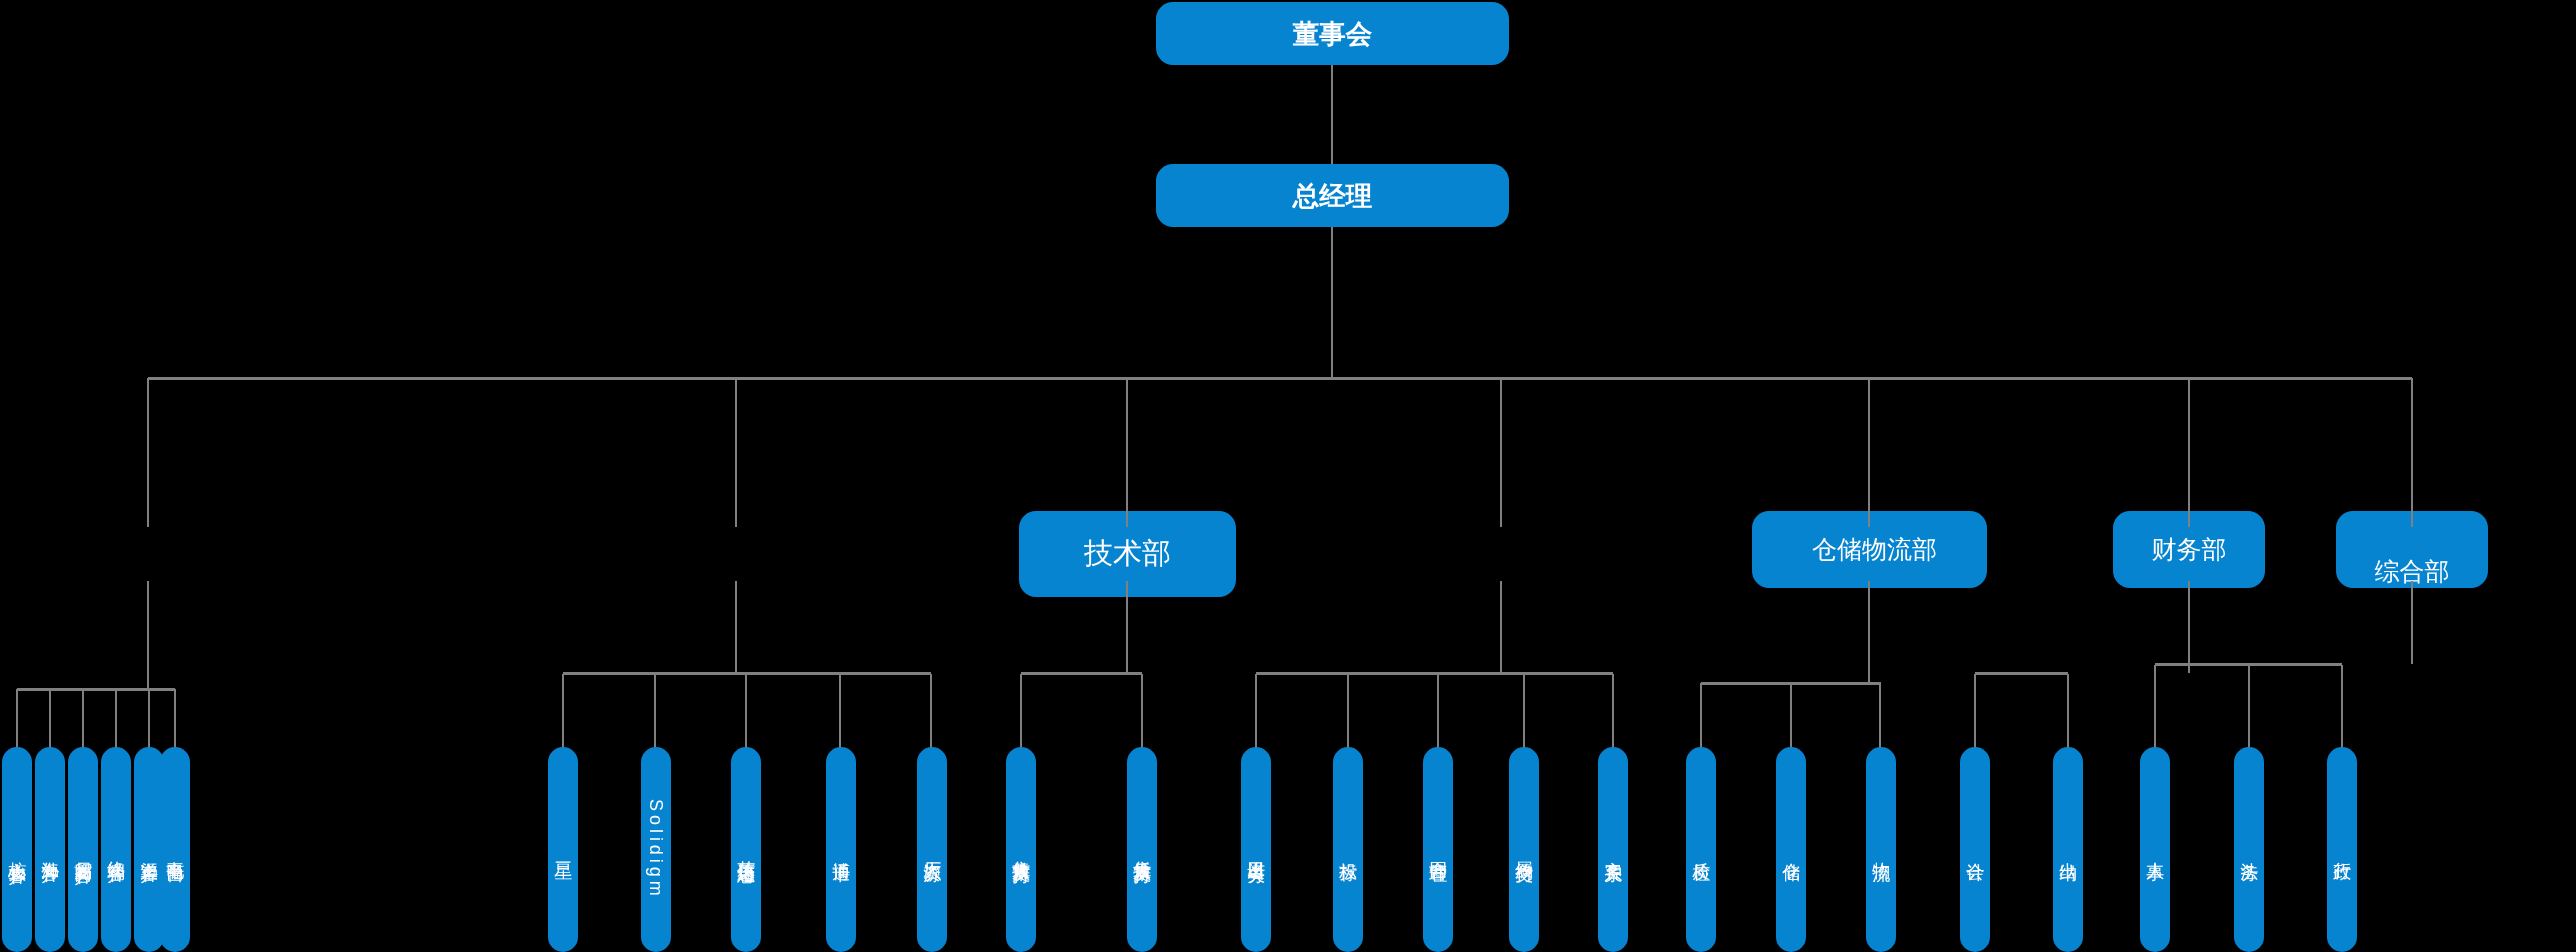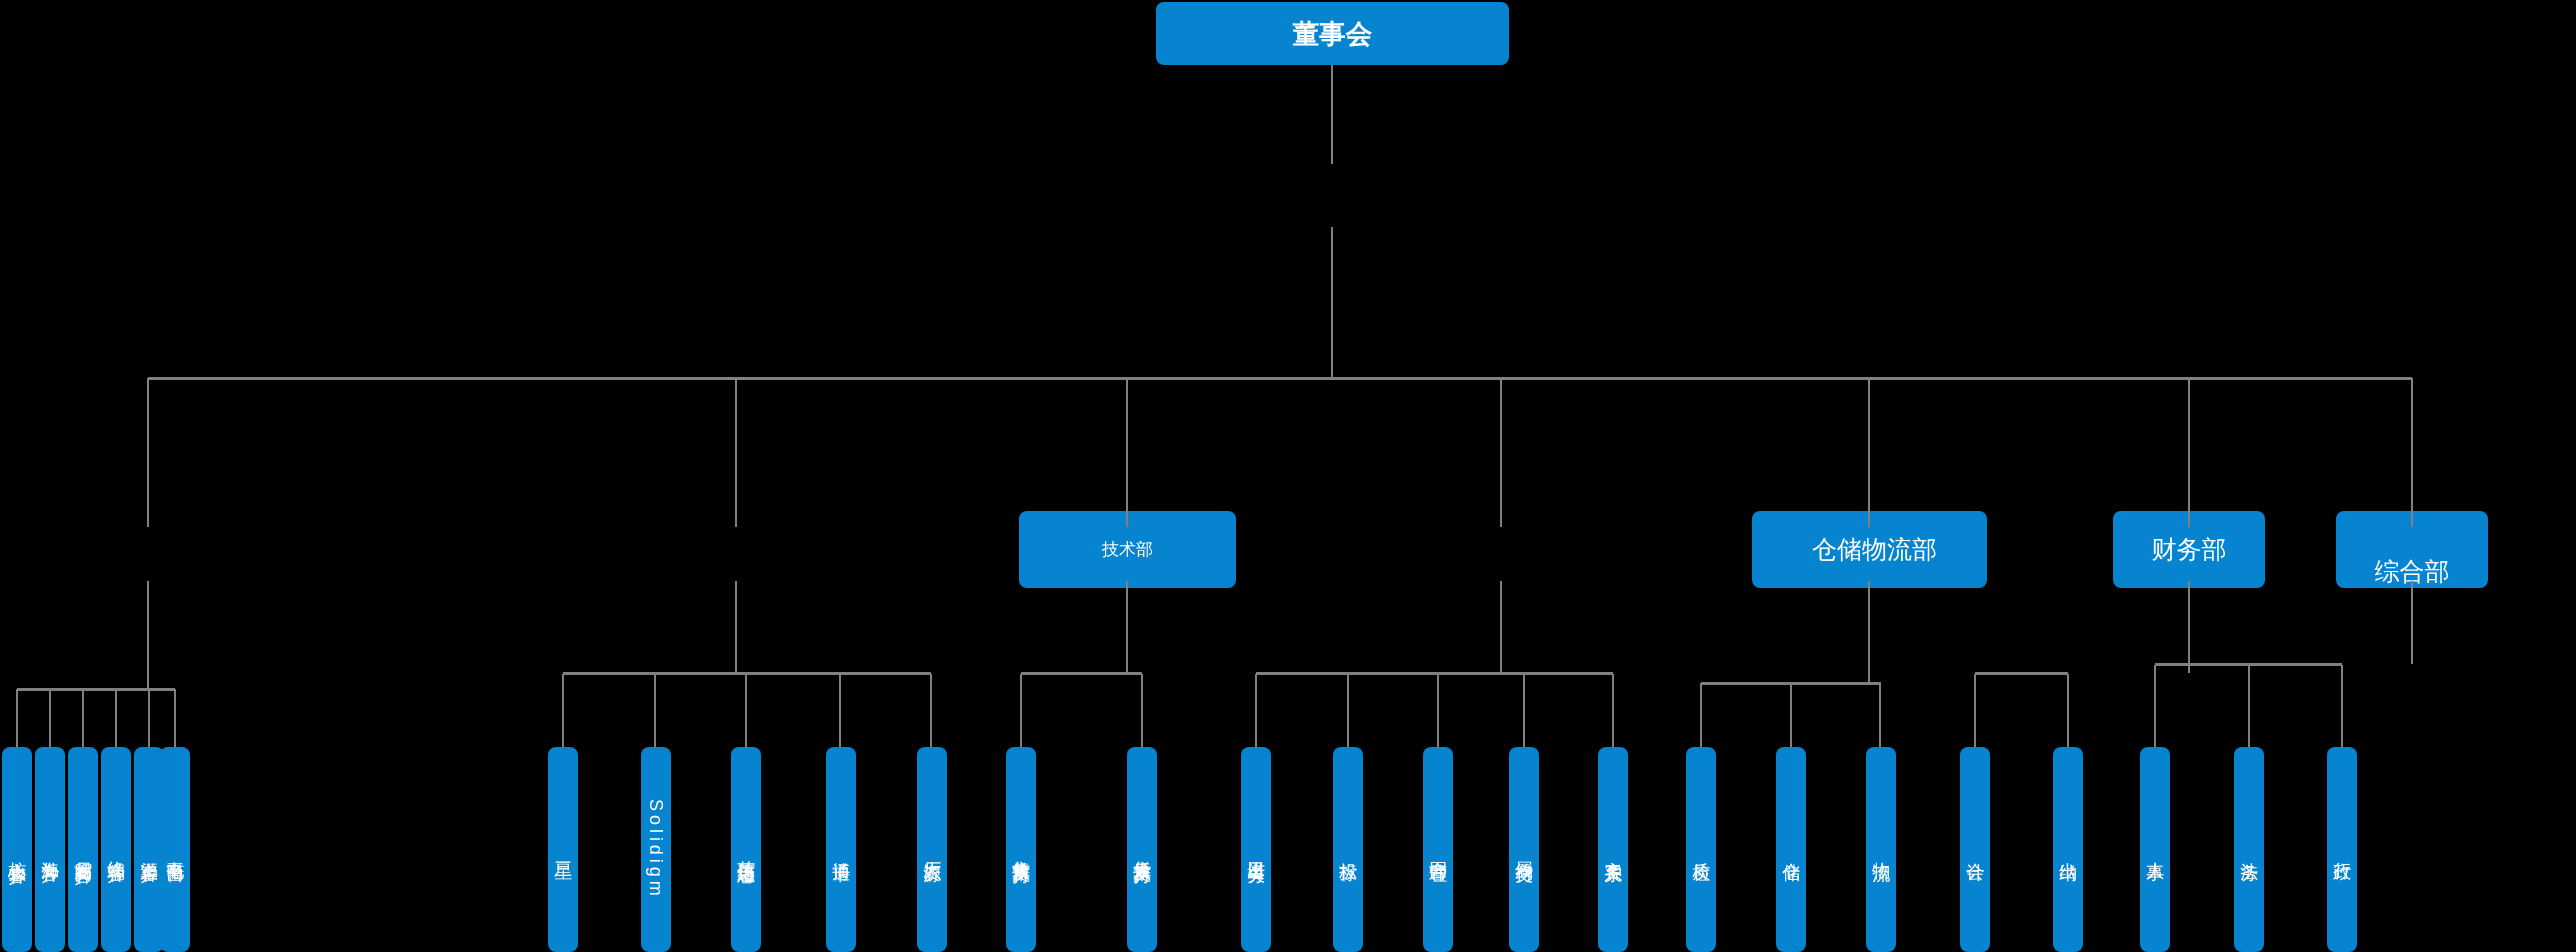--- a/index.html
+++ b/index.html
@@ -1,40 +1,43 @@
 <!DOCTYPE html>
 <html style="font-size:9.6px"><head>
 <meta charset="utf-8">
 <style>
   html,body{margin:0;padding:0;background:#000;}
   body{width:2576px;height:953px;overflow:hidden;
        font-family:"Liberation Sans","DejaVu Sans",sans-serif;}
   #stage{position:relative;width:2576px;height:953px;background:#000;}
 
-  .node{position:absolute;background:#0784d0;border-radius:8px;
+  .node{position:absolute;background:#0784d0;border-radius:17px;
         color:#fff;display:flex;align-items:center;justify-content:center;
         box-sizing:border-box;z-index:1;}
   .node.root{font-weight:bold;}
   .node.dept{font-weight:normal;}
   .node.leaf{z-index:3;}
   .leaf-label{writing-mode:vertical-rl;text-orientation:upright;
               letter-spacing:.06em;line-height:1.04;white-space:nowrap;
               display:block;text-align:center;}
   .leaf-label.latin{text-orientation:mixed;letter-spacing:.22em;}
 
   .ln{position:absolute;background:#808080;z-index:2;}
   .vln{width:2.4px;}
   .hln{height:3px;}
 </style>
 </head>
 <body>
 
 <div id="stage">
     <div class="node root" style="left: 1156px; top: 2.4px; width: 353px; height: 63px; font-size: 26.5px; background: rgb(7, 132, 208); color: rgb(255, 255, 255);">
       <span>董事会</span>
+    </div>
+    <div class="node root" style="left: 1156px; top: 164px; width: 353px; height: 63px; font-size: 26.5px; background: rgb(7, 132, 208); color: rgb(255, 255, 255);">
+      <span>总经理</span>
     </div>
     <div class="ln vln" style="left: 1331px; top: 65px; height: 99px; background: rgb(128, 128, 128);"></div>
     <div class="ln vln" style="left: 1331px; top: 227px; height: 152px; background: rgb(128, 128, 128);"></div>
     <div class="ln hln" style="left: 148px; top: 377px; width: 2264px; background: rgb(128, 128, 128);"></div>
     <div class="ln vln" style="left: 147px; top: 378px; height: 149px; background: rgb(128, 128, 128);"></div>
     <div class="ln vln" style="left: 147px; top: 581px; height: 107px; background: rgb(128, 128, 128);"></div>
     <div class="ln hln" style="left: 17px; top: 688px; width: 158px; background: rgb(128, 128, 128);"></div>
     <div class="ln vln" style="left: 15.7px; top: 689px; height: 95px; background: rgb(128, 128, 128);"></div>
     <div class="node leaf" style="left: 1.8px; top: 747px; width: 30px; height: 205px; font-size: 18px; background: rgb(7, 132, 208); color: rgb(255, 255, 255);">
       <span class="leaf-label">核心大客户</span>
@@ -75,21 +78,21 @@
       <span class="leaf-label">英伟达迈络思</span>
     </div>
     <div class="ln vln" style="left: 839px; top: 674px; height: 110px; background: rgb(128, 128, 128);"></div>
     <div class="node leaf" style="left: 826px; top: 747px; width: 30px; height: 205px; font-size: 18px; background: rgb(7, 132, 208); color: rgb(255, 255, 255);">
       <span class="leaf-label">博通卡</span>
     </div>
     <div class="ln vln" style="left: 930px; top: 674px; height: 110px; background: rgb(128, 128, 128);"></div>
     <div class="node leaf" style="left: 917px; top: 747px; width: 30px; height: 205px; font-size: 18px; background: rgb(7, 132, 208); color: rgb(255, 255, 255);">
       <span class="leaf-label">大厂资源</span>
     </div>
-    <div class="node dept" style="left: 1019px; top: 511px; width: 217px; height: 77px; font-size: 17px; background: rgb(7, 132, 208); color: rgb(255, 255, 255);">
+    <div class="node dept" style="left: 1019px; top: 511px; width: 217px; height: 86px; font-size: 29px; background: rgb(7, 132, 208); color: rgb(255, 255, 255);">
       <span>技术部</span>
     </div>
     <div class="ln vln" style="left: 1126px; top: 378px; height: 149px; background: rgb(128, 128, 128);"></div>
     <div class="ln vln" style="left: 1126px; top: 581px; height: 92px; background: rgb(128, 128, 128);"></div>
     <div class="ln hln" style="left: 1021px; top: 672px; width: 121px; background: rgb(128, 128, 128);"></div>
     <div class="ln vln" style="left: 1020px; top: 674px; height: 110px; background: rgb(128, 128, 128);"></div>
     <div class="node leaf" style="left: 1006px; top: 747px; width: 30px; height: 205px; font-size: 18px; background: rgb(7, 132, 208); color: rgb(255, 255, 255);">
       <span class="leaf-label">售前技术支持</span>
     </div>
     <div class="ln vln" style="left: 1141px; top: 674px; height: 110px; background: rgb(128, 128, 128);"></div>

